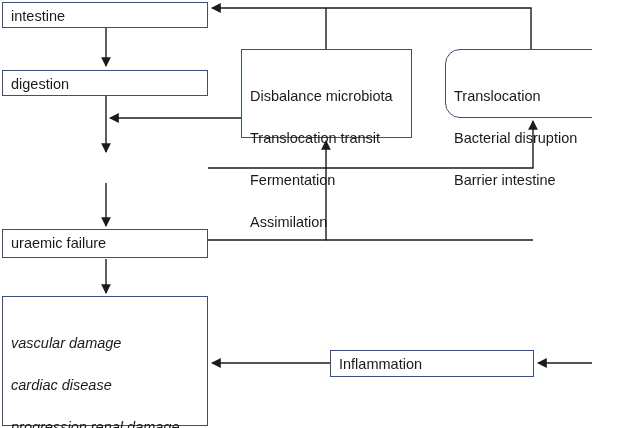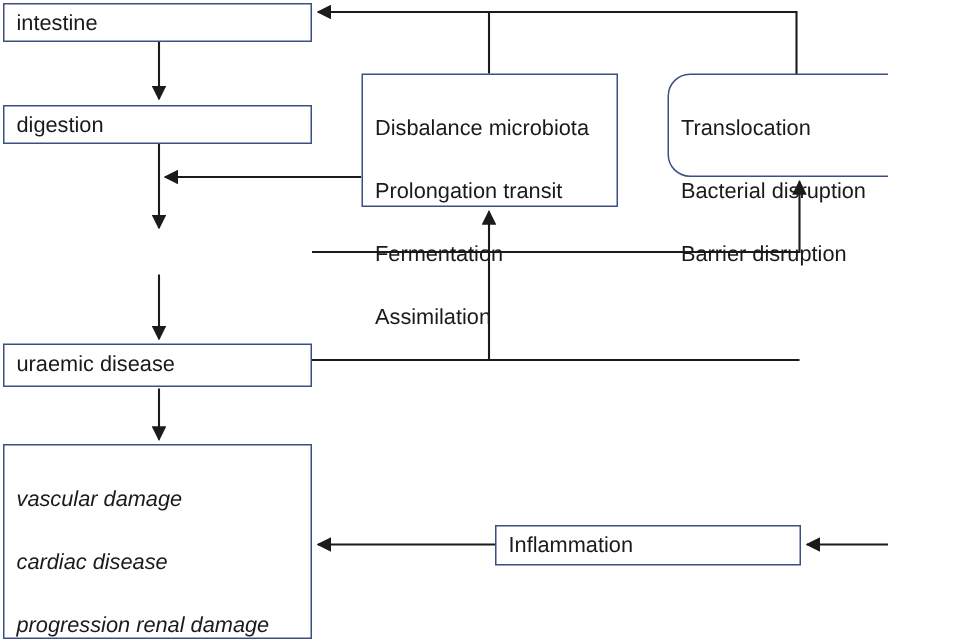--- a/index.html
+++ b/index.html
@@ -27,21 +27,21 @@
     box-sizing: border-box;
     border: 1.5px solid #3b5080;
     background: #ffffff;
     color: #1a1a1a;
     font-size: 14.5px;
     line-height: 21px;
     padding: 3px 8px;
     white-space: pre-line;
   }
   .node-box.multi {
-    padding-top: 5px;
+    padding-top: 15px;
   }
   .node-line {
     display: block;
   }
 </style>
 </head>
 <body>
 
 <div id="canvas">
 
@@ -81,39 +81,39 @@
 
       <path d="M 330 363 L 212 363" marker-end="url(#arrow-end)"></path>
     </g>
   </svg>
 
   <div class="node-box" style="left:2px; top:2px; width:206px; height:26px;">intestine</div>
 
   <div class="node-box" style="left:2px; top:70px; width:206px; height:26px;">digestion</div>
 
 
-  <div class="node-box" style="left:2px; top:229px; width:206px; height:29px;">uraemic disease</div>
+  <div class="node-box" style="left:2px; top:229px; width:206px; height:29px;">uraemic failure</div>
 
   <div class="node-box multi" style="left:2px; top:296px; width:206px; height:130px;font-style:italic;">
     <span class="node-line">vascular damage</span>
     <span class="node-line">cardiac disease</span>
     <span class="node-line">progression renal damage</span>
     
     
     
   </div>
 
   <div class="node-box multi" style="left:241px; top:49px; width:171px; height:89px;">
     <span class="node-line">Disbalance microbiota</span>
-    <span class="node-line">Prolongation transit</span>
+    <span class="node-line">Translocation transit</span>
     <span class="node-line">Fermentation</span>
     <span class="node-line">Assimilation</span>
   </div>
 
   <div class="node-box multi" style="left:445px; top:49px; width:167px; height:69px;border-radius:15px;">
     <span class="node-line">Translocation</span>
     <span class="node-line">Bacterial disruption</span>
-    <span class="node-line">Barrier disruption</span>
+    <span class="node-line">Barrier intestine</span>
   </div>
 
   <div class="node-box" style="left:330px; top:350px; width:204px; height:27px;">Inflammation</div>
 
 </div>
 
 </body></html>

